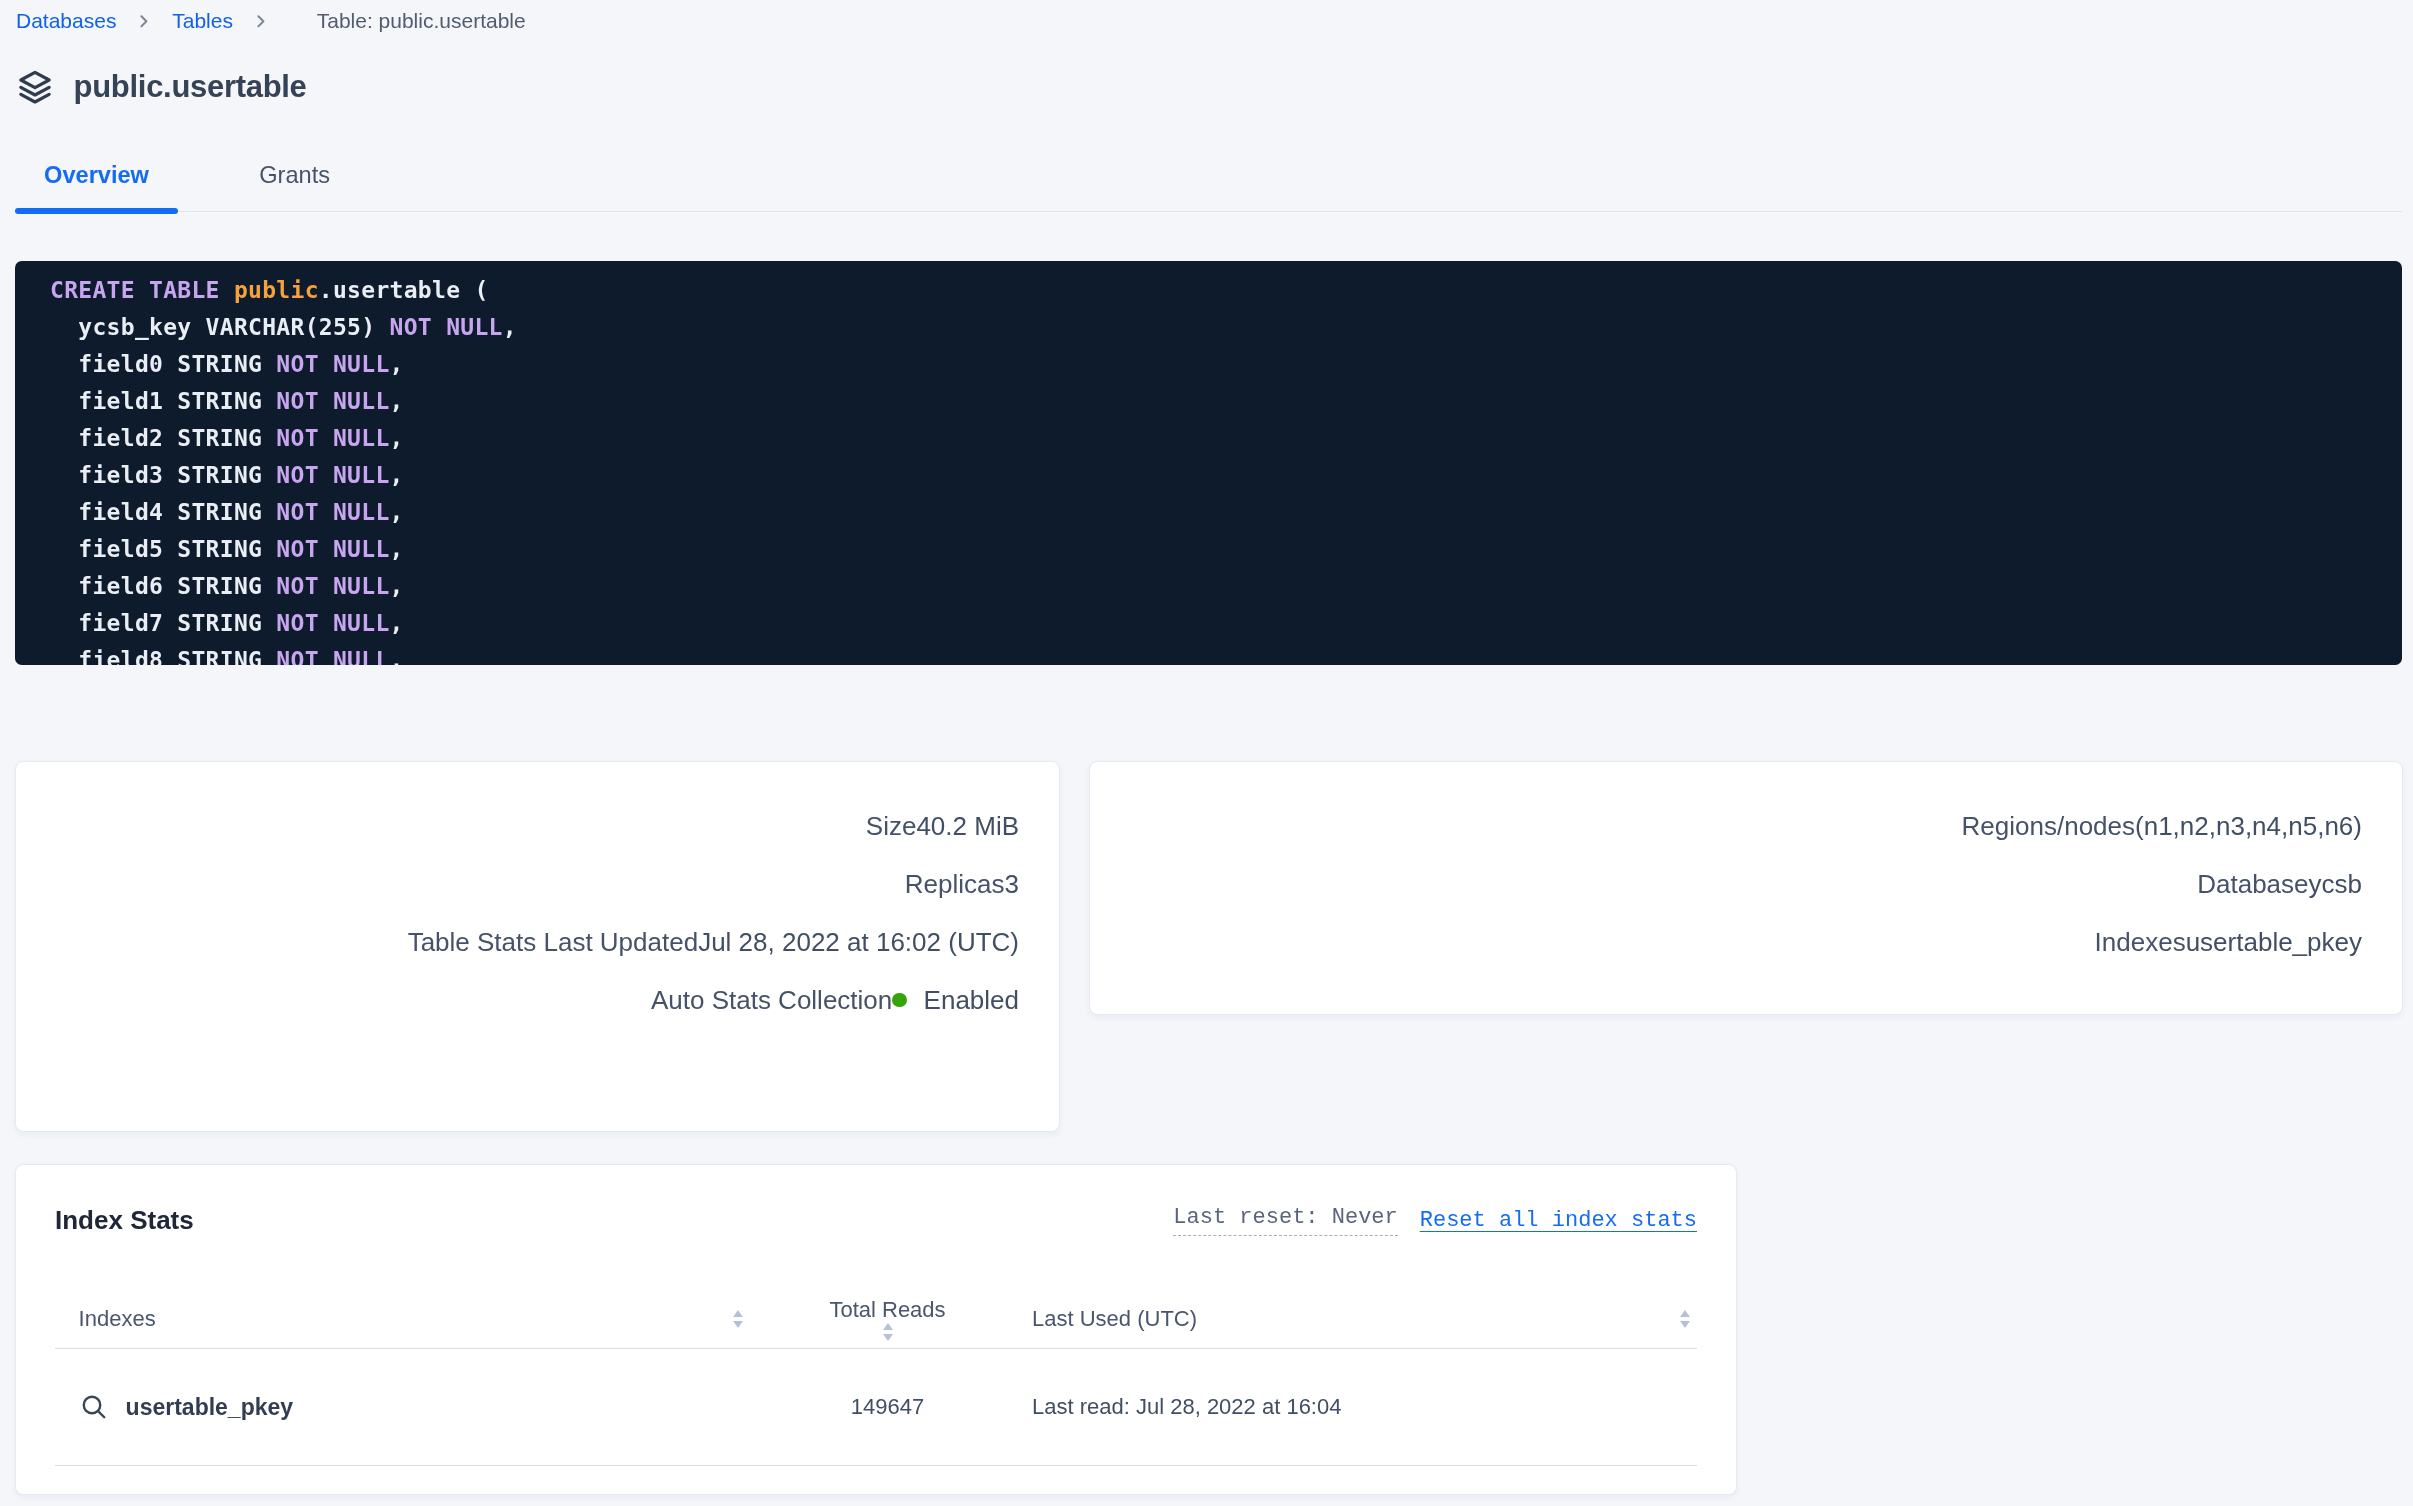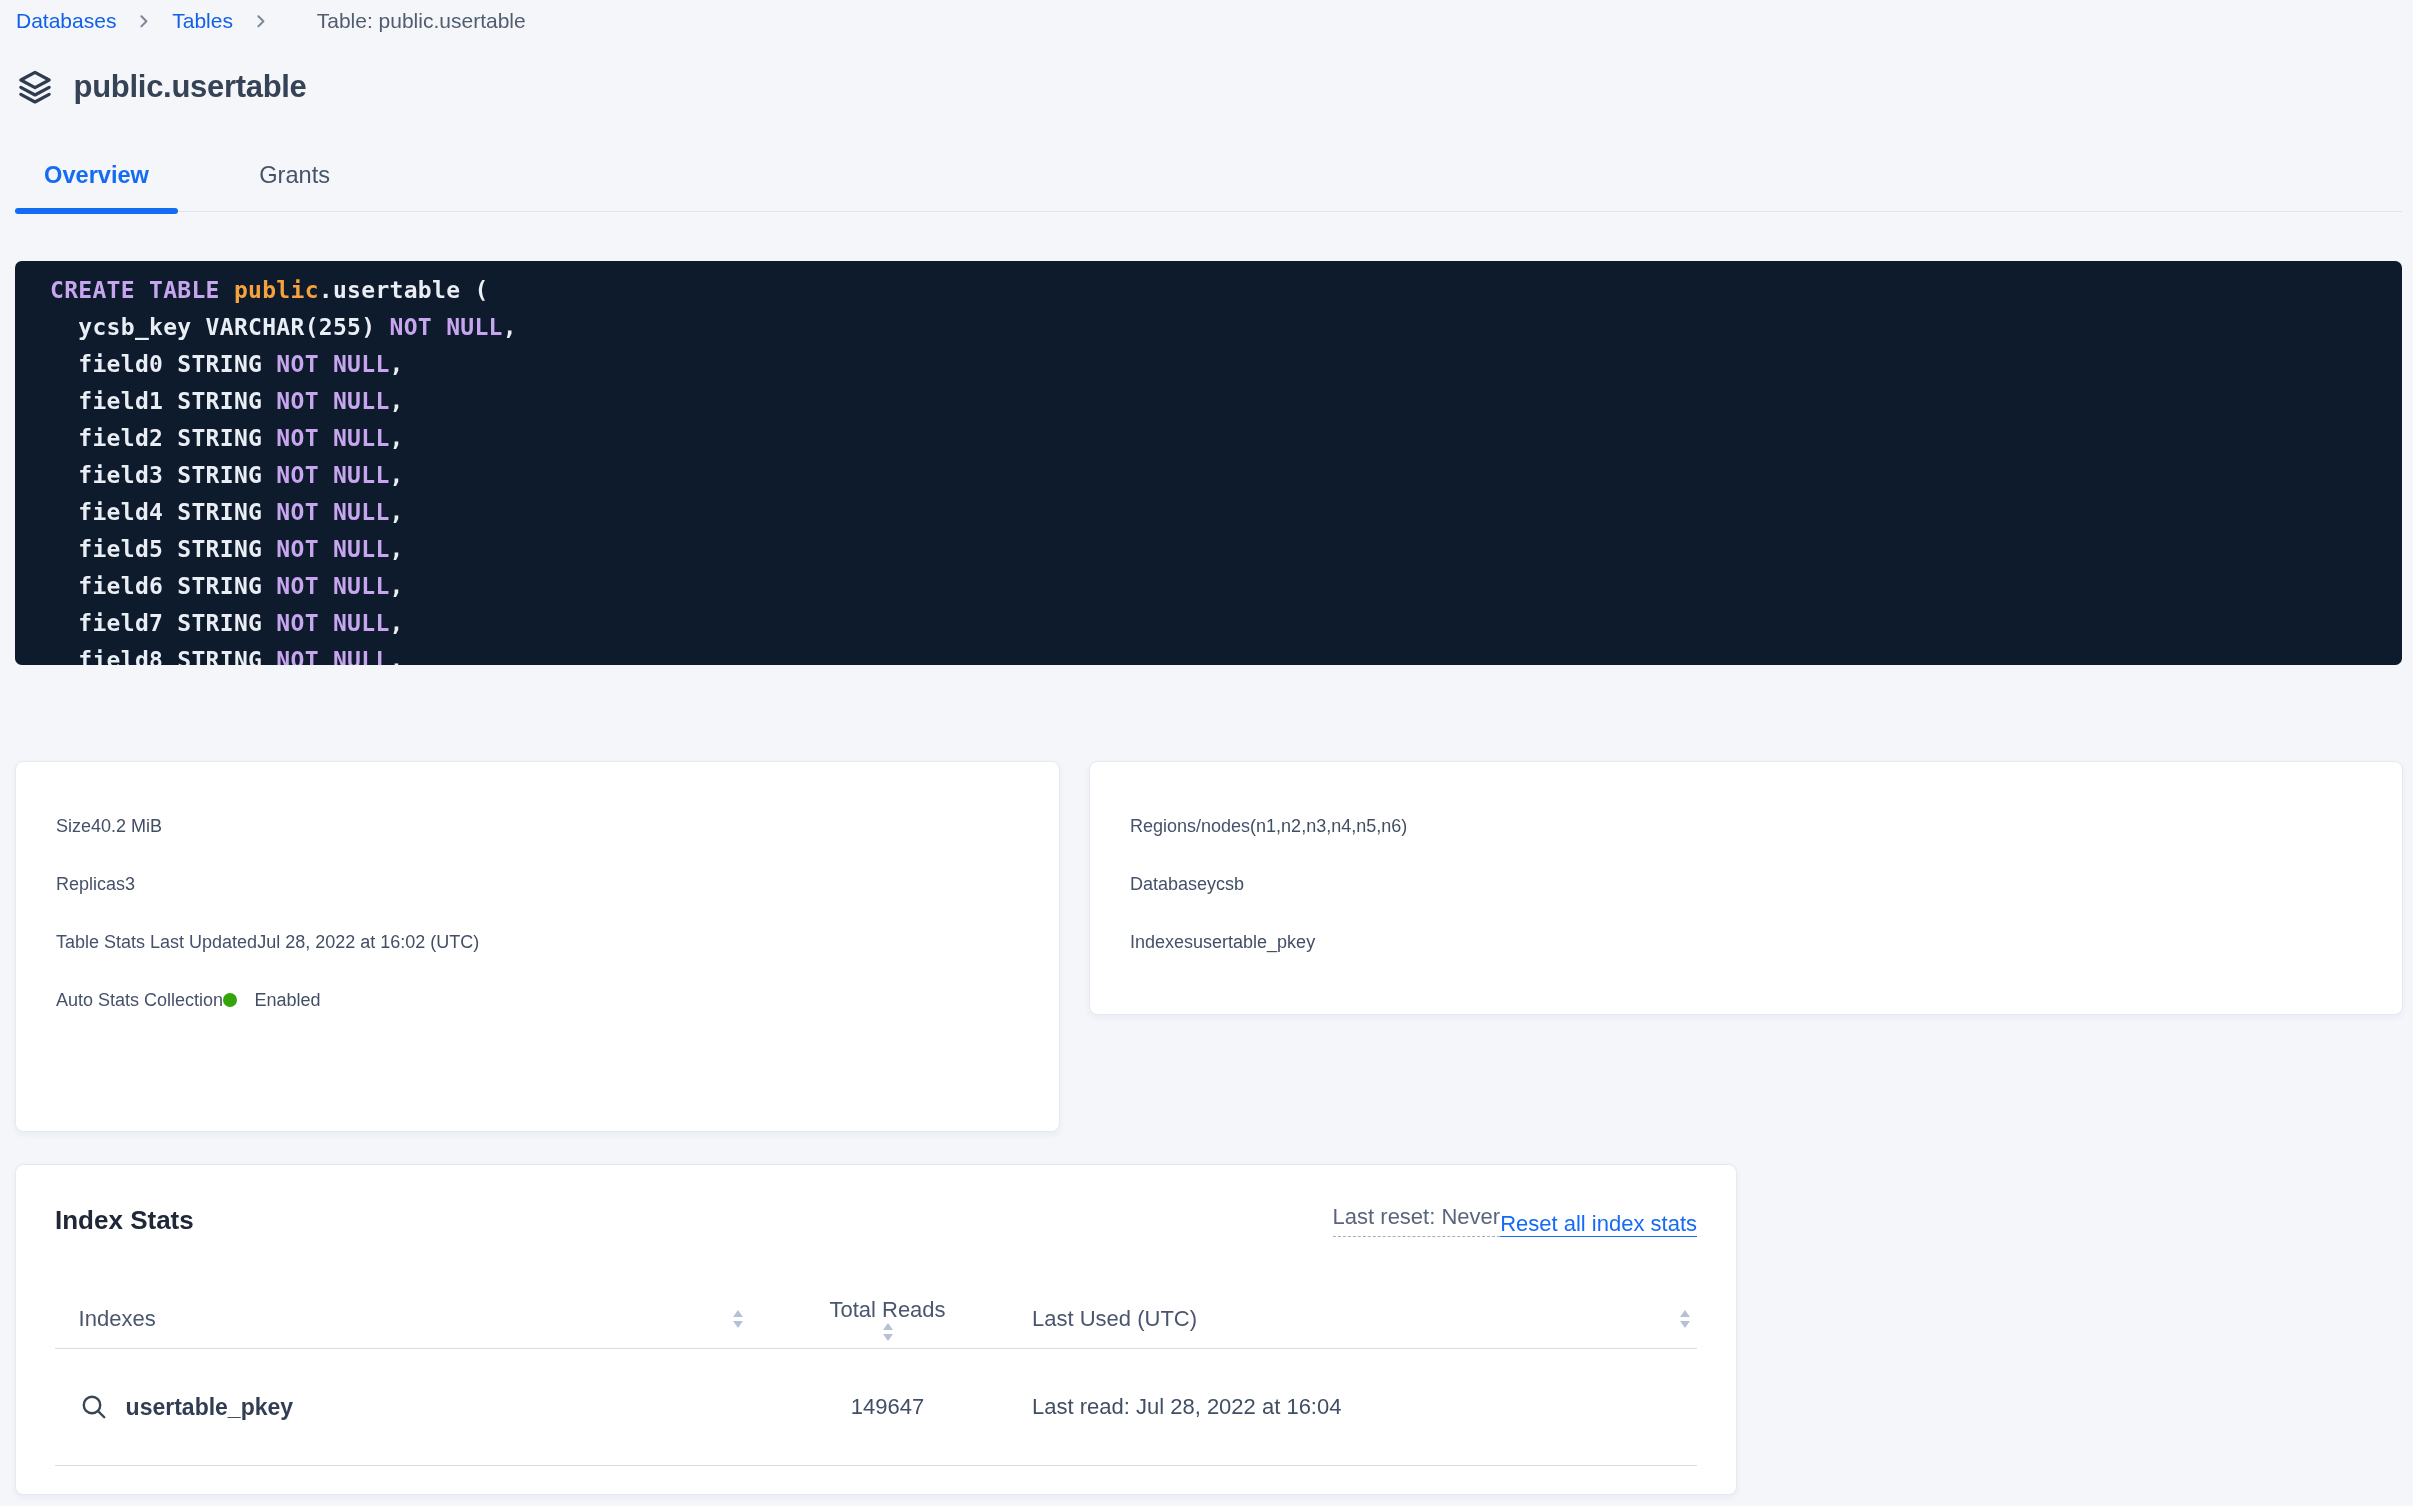--- a/index.html
+++ b/index.html
@@ -66,32 +66,32 @@
 
   
   .card {
     position:absolute; background:#fff;
     border:0.8px solid #e4e9f1; border-radius:8.4px;
     box-shadow:0 2.5px 5.9px rgba(44,57,82,0.05);
   }
   #card-left  { left:15px;   top:761px; width:1045px; height:371px; padding:35px 40px; }
   #card-right { left:1089px; top:761px; width:1314px; height:254px; padding:35px 40px; }
   .stat-row {
-    height:58px; display:flex; align-items:center; justify-content:flex-start;
-    font-size:18px; color:#414e64;
+    height:58px; display:flex; align-items:center; justify-content:flex-end;
+    font-size:26px; color:#414e64;margin-left:36px;
   }
   .stat-label { color:#46526a; }
   .stat-value { display:flex; align-items:center; gap:17px; }
   .dot { width:14.3px; height:14.3px; border-radius:50%; background:#35a30a; }
 
   
   #card-index { left:15px; top:1164px; width:1722px; height:331px; padding:37px 39px 0; }
   .index-header { display:flex; justify-content:space-between; align-items:center; height:37px; }
   .index-heading { font-size:26px; font-weight:700; color:#202838; }
-  .reset-group { display:flex; align-items:flex-end; font-size:22px; }
+  .reset-group { display:flex; align-items:center; gap:22px; font-size:22px;font-family:Liberation Mono, monospace; }
   .last-reset { color:#5a657c; border-bottom:1.7px dashed #a3aec2; padding-bottom:5.9px; }
   .reset-link { color:#156bf2; cursor:pointer; text-decoration:underline;
                 text-decoration-thickness:1.3px; text-underline-offset:5px; }
 
   .itable { margin-top:51px; }
   .itable-head {
     display:flex; align-items:center; height:59px;
     font-size:22px; color:#4a566e;
     border-bottom:1.7px solid #d7dde7;
   }

